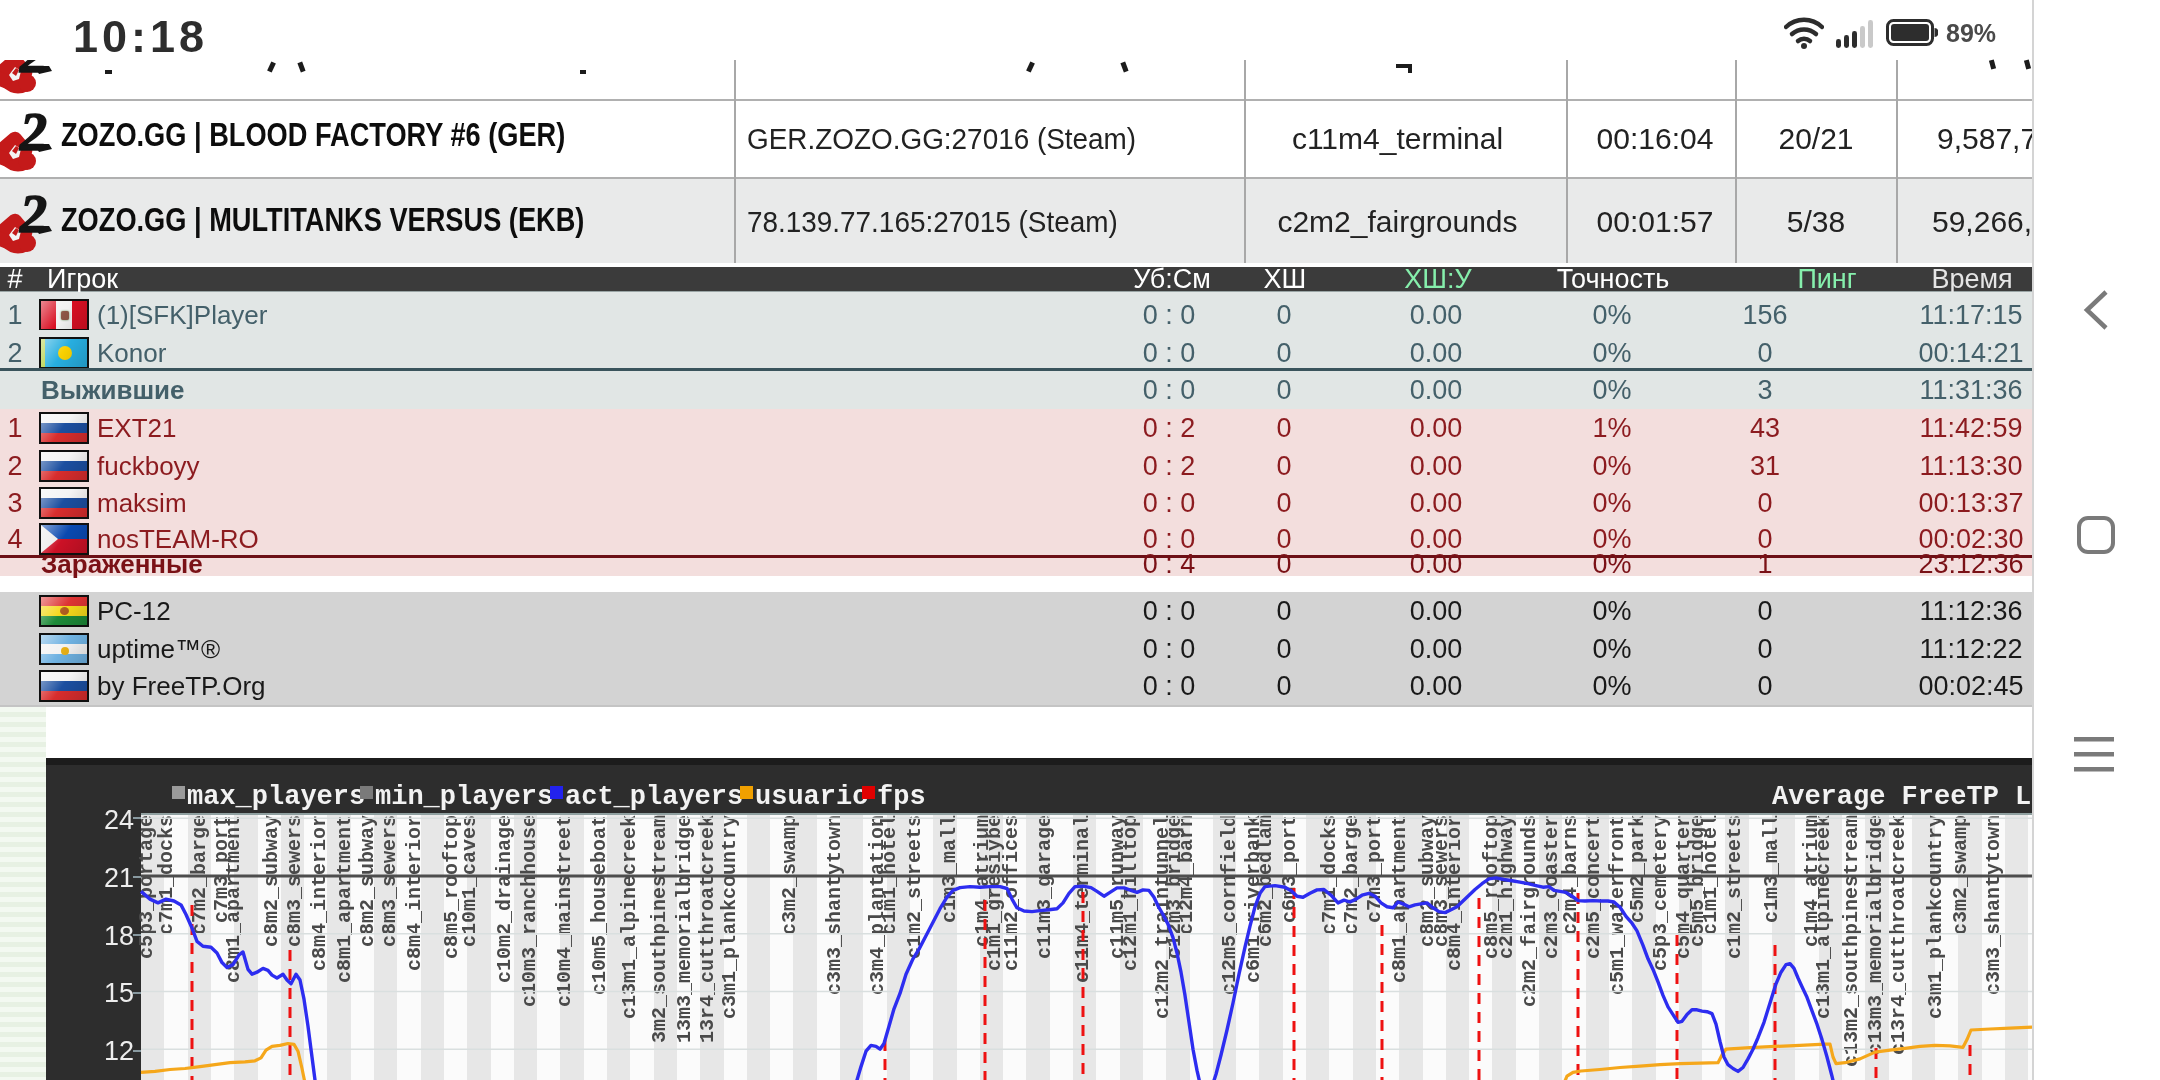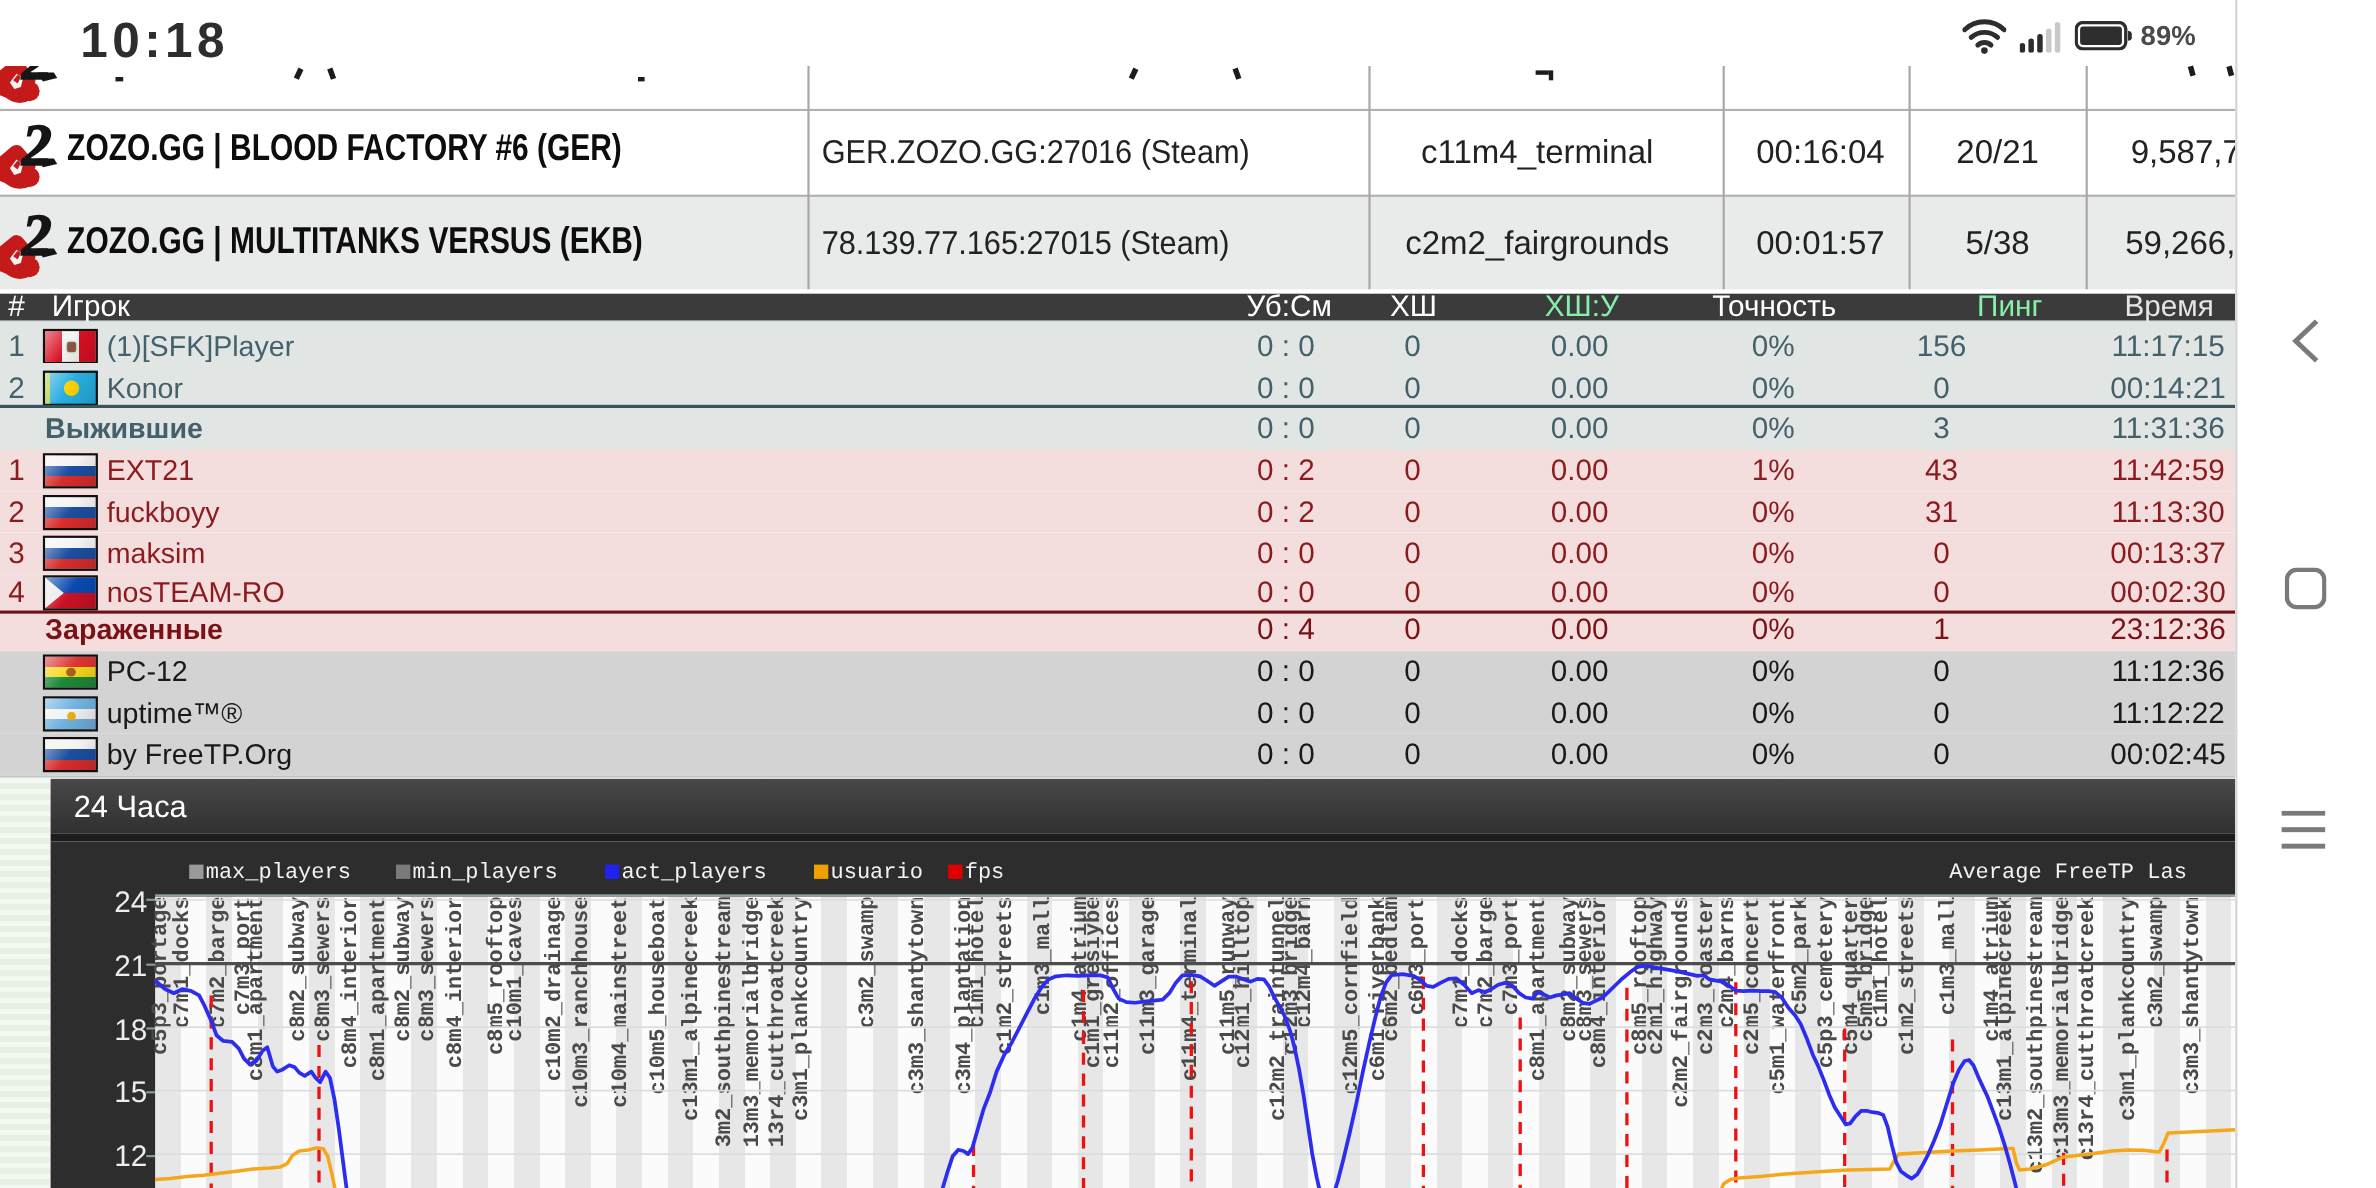--- a/index.html
+++ b/index.html
@@ -51,22 +51,22 @@
 #leftbg{position:absolute;left:0;top:707px;width:46px;height:373px;
 background:repeating-linear-gradient(180deg,#f3f9f1 0 5px,#e7f1e3 5px 10px)}
 #bar24{position:absolute;left:46px;top:708px;width:1986px;height:50px;
 background:linear-gradient(180deg,#484848,#303030);color:#fff;font-size:28px}
 #bar24 span{position:absolute;left:21px;top:10px}
 #gsep{position:absolute;left:46px;top:758px;width:1986px;height:7px;background:#1c1c1c}
 #graph{position:absolute;left:46px;top:765px;width:1986px;height:315px;background:#2d2d2d;overflow:hidden}
 #plot{position:absolute;left:95px;top:48px;width:1891px;height:267px;
 background:repeating-linear-gradient(90deg,#e7e7e7 0 23.3px,#fbfbfb 23.3px 46.6px);
 border-top:2px solid #8fa0a0}
-.leg{position:absolute;top:17px;font-size:20px;font-family:"Liberation Mono",monospace;
-font-weight:normal;color:#f2f2f2;white-space:nowrap}
+.leg{position:absolute;top:17px;font-size:27px;font-family:"Liberation Mono",monospace;
+font-weight:bold;color:#f2f2f2;white-space:nowrap}
 .lsq{position:absolute;top:21px;width:13px;height:13px}
 .ylab{position:absolute;font-size:27px;color:#ededed;width:60px;text-align:right}
 .ytick{position:absolute;left:87px;width:8px;height:2px;background:#8899a0}
 .ml{position:absolute;top:50px;transform:rotate(-90deg) translateX(-100%);transform-origin:0 0;
 font-family:"Liberation Mono",monospace;font-size:20px;font-weight:bold;color:#4a4a4a;
 line-height:22px;white-space:nowrap}
 
 #nav{position:absolute;left:2032px;top:0;width:128px;height:1080px;background:#fff;
 border-left:2px solid #d4d4d4}
 .mark{position:absolute;background:#1c1c1c}
@@ -249,21 +249,21 @@
         <span class="flag ph"></span>
         <span class="pname ">nosTEAM-RO</span>
         <span class="pv" style="left:1089px;width:160px">0&nbsp;:&nbsp;0</span>
         <span class="pv" style="left:1239px;width:90px">0</span>
         <span class="pv" style="left:1376px;width:120px">0.00</span>
         <span class="pv" style="left:1532px;width:160px">0%</span>
         <span class="pv" style="left:1700px;width:130px">0</span>
         <span class="pv" style="left:1881px;width:180px">00:02:30</span>
       </div>
 <div class="psep red" style="top:555px"></div>
-<div class="prow pink dkred" style="top:558px;height:34px;--dy:-3px">
+<div class="prow pink dkred" style="top:558px;height:18px;--dy:-3px">
         <span class="pname sect">Зараженные</span>
         <span class="pv" style="left:1089px;width:160px">0&nbsp;:&nbsp;4</span>
         <span class="pv" style="left:1239px;width:90px">0</span>
         <span class="pv" style="left:1376px;width:120px">0.00</span>
         <span class="pv" style="left:1532px;width:160px">0%</span>
         <span class="pv" style="left:1700px;width:130px">1</span>
         <span class="pv" style="left:1881px;width:180px">23:12:36</span>
       </div>
 <div class="prow gray" style="top:592px;height:38px;--dy:0px">
         <span class="flag bo"></span>
@@ -291,23 +291,20 @@
         <span class="pv" style="left:1089px;width:160px">0&nbsp;:&nbsp;0</span>
         <span class="pv" style="left:1239px;width:90px">0</span>
         <span class="pv" style="left:1376px;width:120px">0.00</span>
         <span class="pv" style="left:1532px;width:160px">0%</span>
         <span class="pv" style="left:1700px;width:130px">0</span>
         <span class="pv" style="left:1881px;width:180px">00:02:45</span>
       </div>
   <div class="hline" style="top:705px;background:#c4c4c4"></div>
 
   <div id="leftbg"></div>
-  <div id="bar24">
-        <span>24 Часа</span>
-      </div>
   <div id="gsep"></div>
   <div id="graph">
     <span class="lsq" style="left:126px;background:#9a9a9a"></span>
         <span class="leg" style="left:141px">max_players</span>
     <span class="lsq" style="left:314px;background:#7a7a7a"></span>
         <span class="leg" style="left:329px">min_players</span>
     <span class="lsq" style="left:504px;background:#2222ee"></span>
         <span class="leg" style="left:519px">act_players</span>
     <span class="lsq" style="left:694px;background:#f0a000"></span>
         <span class="leg" style="left:709px">usuario</span>

